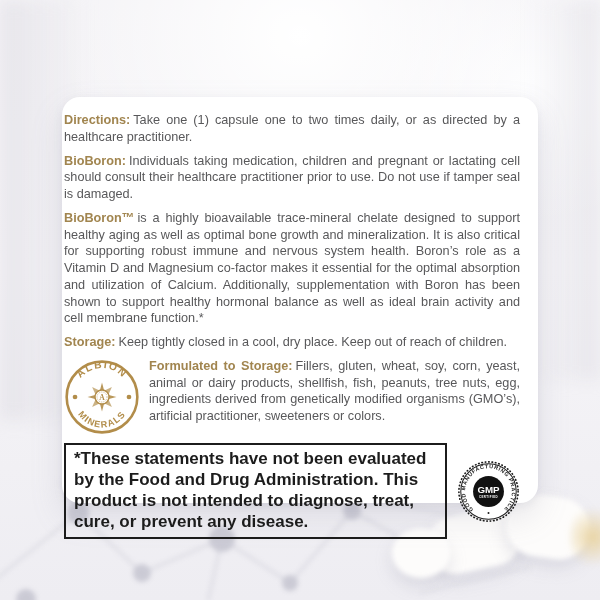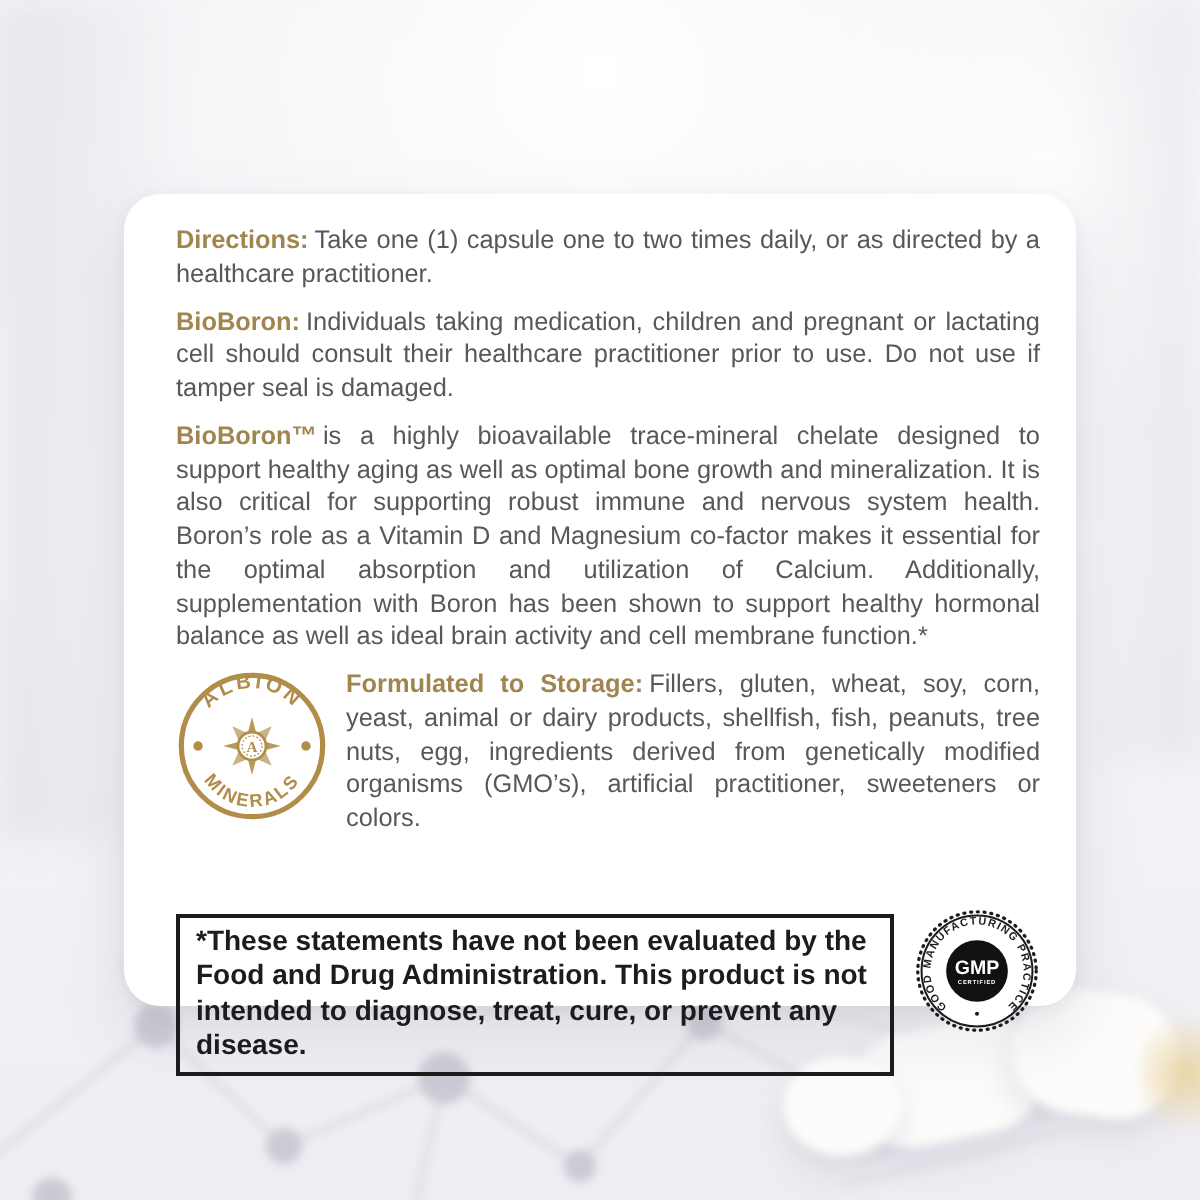--- a/index.html
+++ b/index.html
@@ -36,33 +36,33 @@
   .pill1{right:78px;bottom:30px;width:96px;height:58px;border-radius:30px;transform:rotate(-12deg);}
   .pill2{right:10px;bottom:42px;width:84px;height:62px;border-radius:32px;transform:rotate(8deg);}
   .pill3{right:150px;bottom:22px;width:58px;height:50px;border-radius:50%;}
   .tan-blob{position:absolute;right:-16px;bottom:28px;width:46px;height:70px;border-radius:50%;
     background:radial-gradient(circle,#ead5a4 0%,rgba(234,213,164,0) 70%);filter:blur(3px);}
   
   .card{
     position:absolute;left:62px;top:97px;width:476px;height:406px;
     background:#ffffff;border-radius:18px;
     box-shadow:0 14px 32px rgba(140,140,160,.18),0 3px 8px rgba(140,140,160,.12);
-    padding:15px 18px 12px 26px;
+    padding:15px 18px 12px 2px;
   }
   .card p{font-size:12.7px;line-height:1.32;color:var(--body-text);
     text-align:justify;margin:0 0 7px;}
   .lead{font-weight:bold;color:var(--heading-gold);margin-right:3px;}
   .storage-p{text-align:left;}
   .formulated-row{display:flex;gap:9px;margin:3px 0 8px;}
   .albion-logo{width:76px;height:76px;flex:none;margin-top:1px;}
   .formulated-text{flex:1;}
   .bottom-row{display:flex;align-items:center;gap:10px;margin-top:2px;}
   .disclaimer-box{flex:1;border:2px solid var(--disclaimer-black);
-    padding:3px 8px 5px;font-size:14px;font-weight:bold;line-height:1.24;
-    color:var(--disclaimer-black);text-align:left;margin-top:24px;}
+    padding:3px 8px 5px;font-size:17px;font-weight:bold;line-height:1.24;
+    color:var(--disclaimer-black);text-align:left;}
   .gmp-badge{width:63px;height:63px;flex:none;}
   .logo-arc-text{font-family:"Liberation Sans",sans-serif;font-weight:bold;}
   .gmp-ring-text{font-family:"Liberation Sans",sans-serif;font-weight:bold;}
 </style>
 </head>
 <body>
 
 <div class="scene">
 
   <div class="bg-base"></div>
@@ -94,20 +94,21 @@
   <div class="tan-blob"></div>
 
   <div class="card">
 
     <p><span class="lead">Directions:</span><span>Take one (1) capsule one to two times daily, or as directed by a healthcare practitioner.</span></p>
 
     <p><span class="lead">BioBoron:</span><span>Individuals taking medication, children and pregnant or lactating cell should consult their healthcare practitioner prior to use. Do not use if tamper seal is damaged.</span></p>
 
     <p><span class="lead">BioBoron™</span><span>is a highly bioavailable trace-mineral chelate designed to support healthy aging as well as optimal bone growth and mineralization. It is also critical for supporting robust immune and nervous system health. Boron’s role as a Vitamin D and Magnesium co-factor makes it essential for the optimal absorption and utilization of Calcium. Additionally, supplementation with Boron has been shown to support healthy hormonal balance as well as ideal brain activity and cell membrane function.*</span></p>
 
+    <p class="storage-p"><span class="lead">Storage:</span><span>Keep tightly closed in a cool, dry place. Keep out of reach of children.</span></p>
 
     <div class="formulated-row">
 
       <svg class="albion-logo" viewBox="0 0 100 100">
         <circle cx="50" cy="50" r="46.5" fill="none" stroke="var(--logo-gold)" stroke-width="3.4"></circle>
         <defs>
           <path id="alb-top" d="M 14,48 A 36,36 0 0 1 86,48"></path>
           <path id="alb-bot" d="M 13,53 A 37,37 0 0 0 87,53"></path>
         </defs>
         <text class="logo-arc-text" font-size="13.5" letter-spacing="2.2" fill="var(--logo-gold)">

